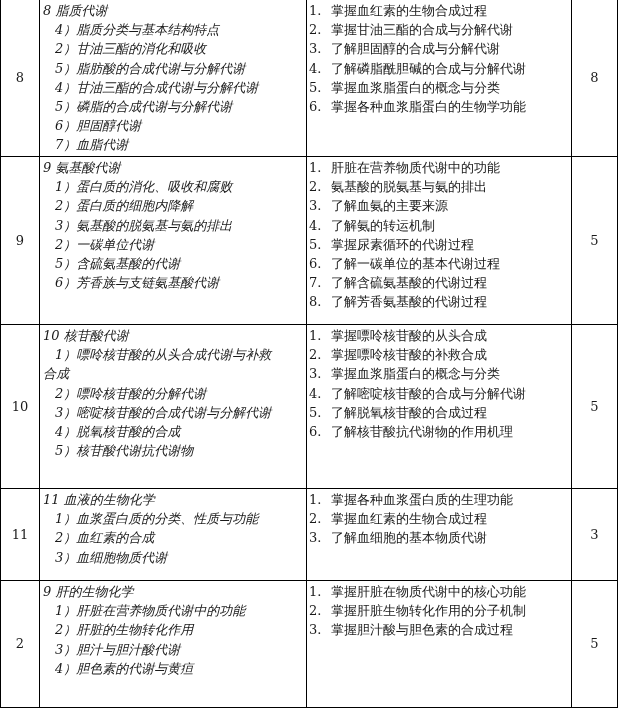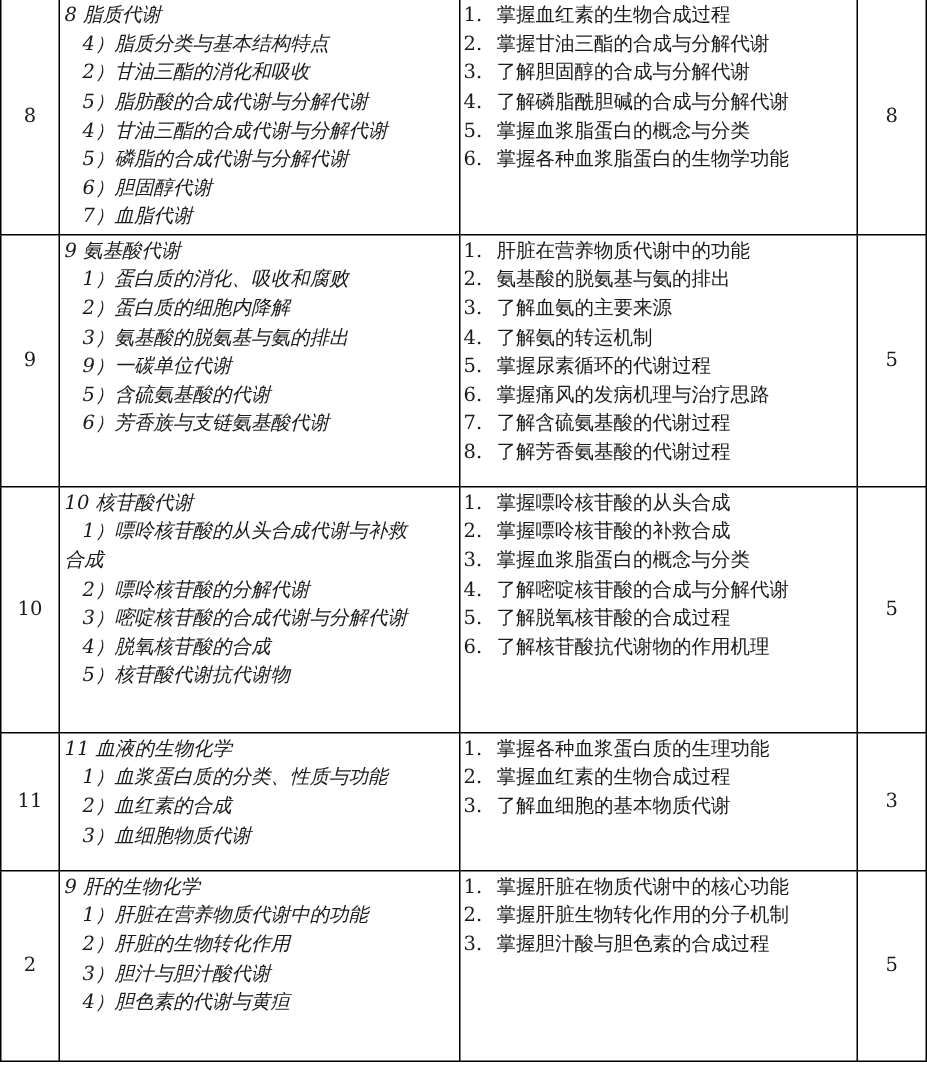--- a/index.html
+++ b/index.html
@@ -100,21 +100,21 @@
         <td class="hours">8</td>
       </tr>
 
       <tr class="r9">
         <td class="num">9</td>
         <td class="content">
           <div class="line">9  氨基酸代谢</div>
           <div class="line sub">1）蛋白质的消化、吸收和腐败</div>
           <div class="line sub">2）蛋白质的细胞内降解</div>
           <div class="line sub">3）氨基酸的脱氨基与氨的排出</div>
-          <div class="line sub">9）一碳单位代谢</div>
+          <div class="line sub">2）一碳单位代谢</div>
           <div class="line sub">5）含硫氨基酸的代谢</div>
           <div class="line sub">6）芳香族与支链氨基酸代谢</div>
         </td>
         <td class="obj">
           <div class="obj-line">
               <span class="obj-idx">1.</span>
               <span>肝脏在营养物质代谢中的功能</span>
             </div>
           <div class="obj-line">
               <span class="obj-idx">2.</span>
@@ -127,21 +127,21 @@
           <div class="obj-line">
               <span class="obj-idx">4.</span>
               <span>了解氨的转运机制</span>
             </div>
           <div class="obj-line">
               <span class="obj-idx">5.</span>
               <span>掌握尿素循环的代谢过程</span>
             </div>
           <div class="obj-line">
               <span class="obj-idx">6.</span>
-              <span>掌握痛风的发病机理与治疗思路</span>
+              <span>了解一碳单位的基本代谢过程</span>
             </div>
           <div class="obj-line">
               <span class="obj-idx">7.</span>
               <span>了解含硫氨基酸的代谢过程</span>
             </div>
           <div class="obj-line">
               <span class="obj-idx">8.</span>
               <span>了解芳香氨基酸的代谢过程</span>
             </div>
         </td>

